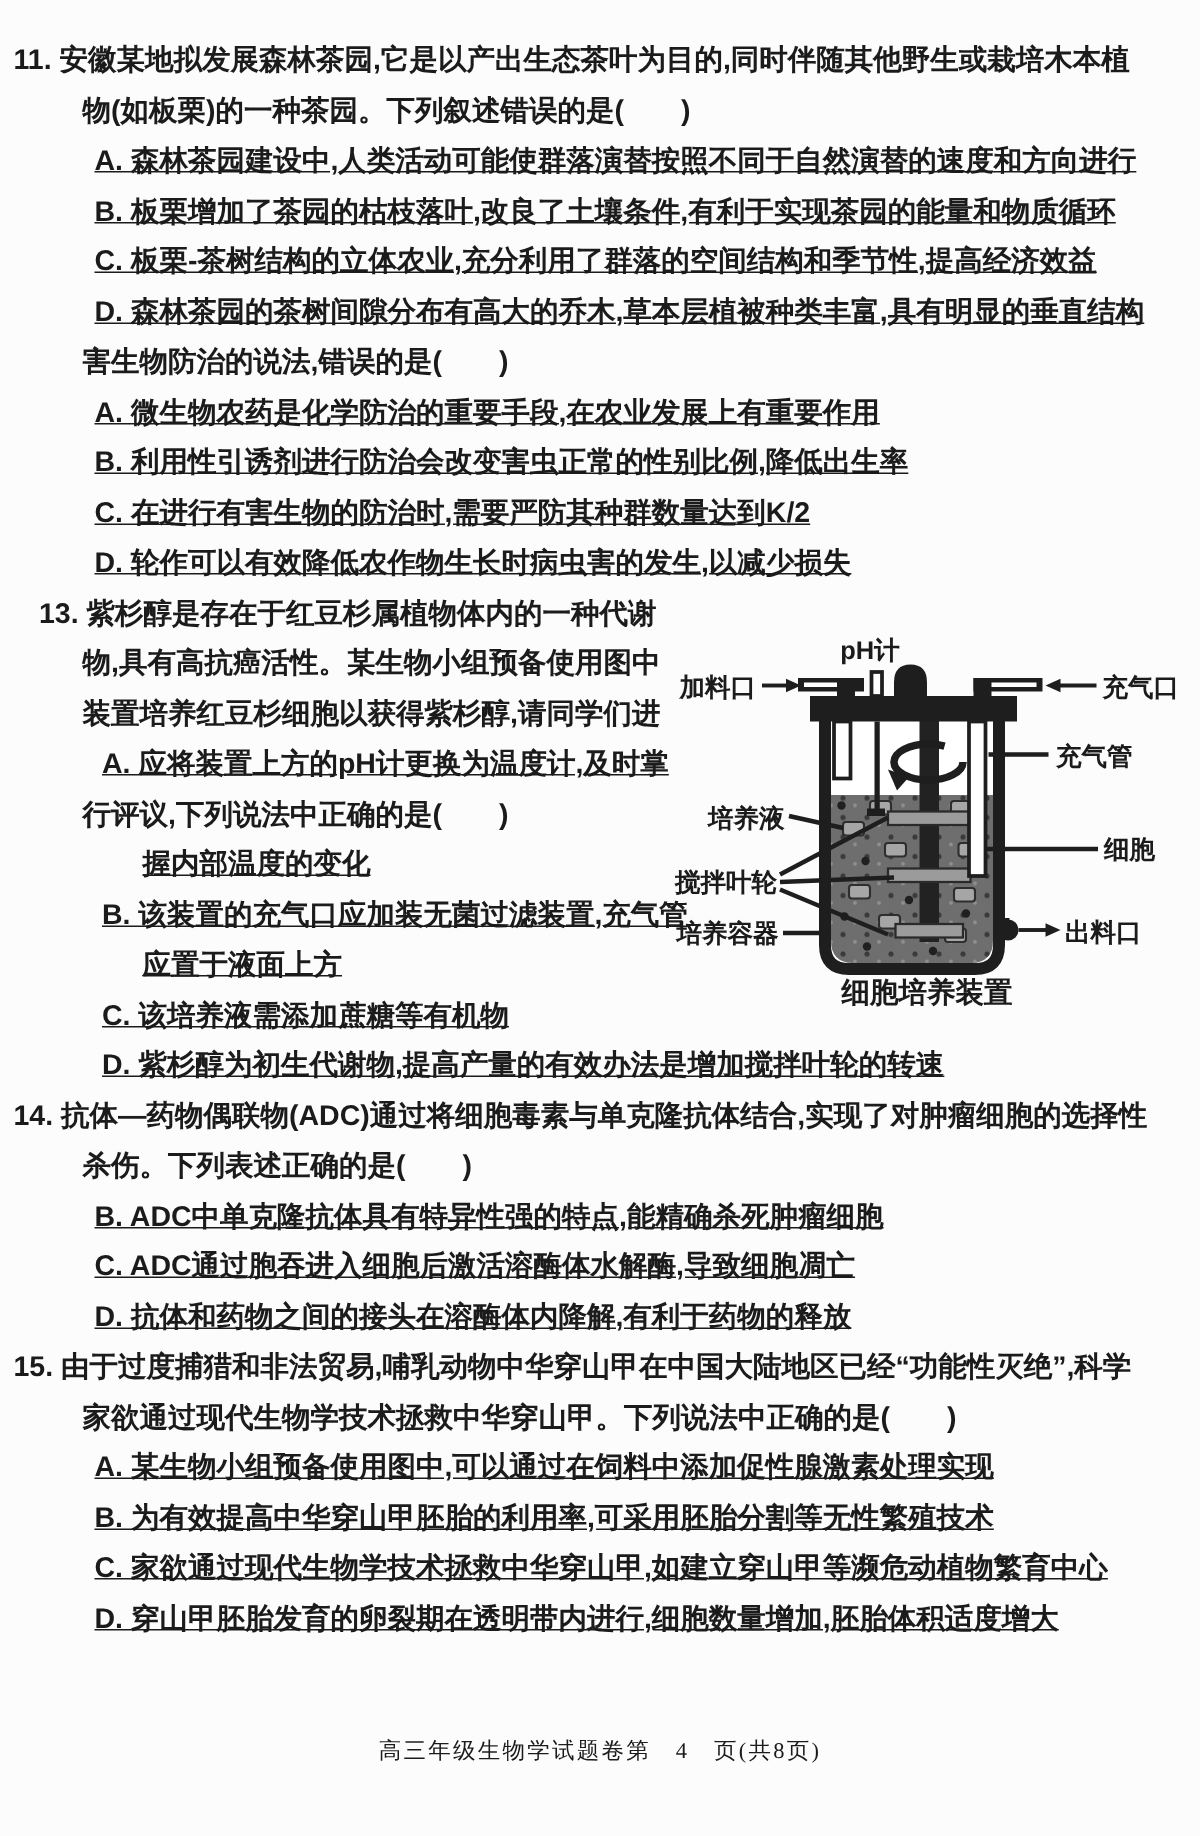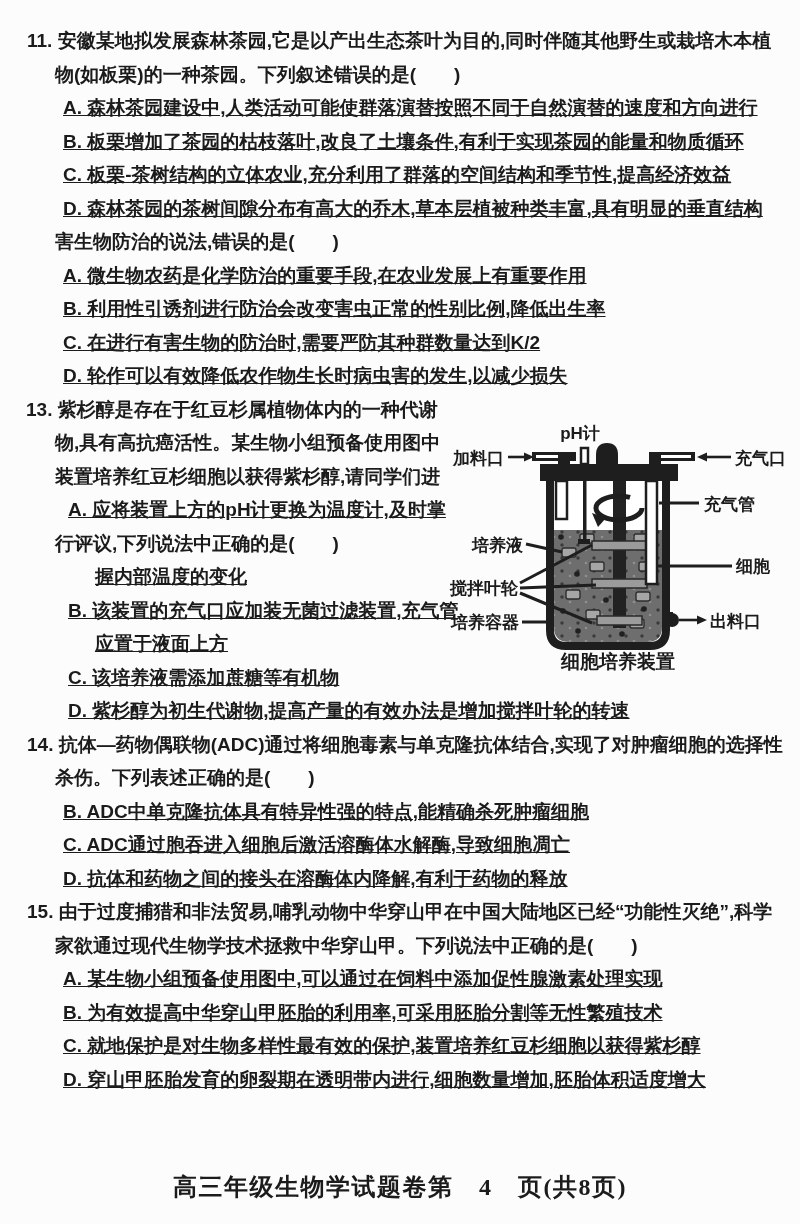--- a/index.html
+++ b/index.html
@@ -9,21 +9,21 @@
     margin:0 auto;
     background:#fcfcfc;
     font-family:"Liberation Sans",sans-serif;
     font-weight:600;
     color:#1b1b1b;
     font-size:19px;
     overflow:hidden;
   }
   .content{padding-top:24px;}
   .line{height:33.5px;line-height:33.5px;white-space:nowrap;}
-  .ln-num {padding-left:27px;}
+  .ln-num {padding-left:9px;}
   .ln-cont{padding-left:55px;}
   .ln-opt {padding-left:63px;text-decoration:underline;}
   .ln-opt2{padding-left:92px;text-decoration:underline;}
   .q13 .ln-num{padding-left:26px;}
   .q13 .ln-opt{padding-left:68px;}
   .q13 .ln-opt2{padding-left:95px;}
   .figure{
     position:absolute;
     left:446px;top:424px;
     width:350px;height:262px;
@@ -34,24 +34,23 @@
     font-weight:600;
     font-size:17px;
     fill:#1b1b1b;
   }
   .figure text.caption{font-size:19px;}
   .footer{
     position:absolute;
     left:0;right:0;top:1158px;
     text-align:center;
     font-family:"Liberation Serif",serif;
-    font-weight:700;
-    font-size:24px;
+    font-weight:400;
+    font-size:15px;
     letter-spacing:1.5px;
-    margin-top:13px;
   }
 </style>
 </head>
 <body>
 
 <div class="page">
   <div class="content">
 
     <section>
       <div class="line ln-num">11. 安徽某地拟发展森林茶园,它是以产出生态茶叶为目的,同时伴随其他野生或栽培木本植</div>
@@ -89,21 +88,21 @@
       <div class="line ln-opt">B. ADC中单克隆抗体具有特异性强的特点,能精确杀死肿瘤细胞</div>
       <div class="line ln-opt">C. ADC通过胞吞进入细胞后激活溶酶体水解酶,导致细胞凋亡</div>
       <div class="line ln-opt">D. 抗体和药物之间的接头在溶酶体内降解,有利于药物的释放</div>
     </section>
 
     <section>
       <div class="line ln-num">15. 由于过度捕猎和非法贸易,哺乳动物中华穿山甲在中国大陆地区已经“功能性灭绝”,科学</div>
       <div class="line ln-cont">家欲通过现代生物学技术拯救中华穿山甲。下列说法中正确的是(　　)</div>
       <div class="line ln-opt">A. 某生物小组预备使用图中,可以通过在饲料中添加促性腺激素处理实现</div>
       <div class="line ln-opt">B. 为有效提高中华穿山甲胚胎的利用率,可采用胚胎分割等无性繁殖技术</div>
-      <div class="line ln-opt">C. 就地保护是对生物多样性最有效的保护,装置培养红豆杉细胞以获得紫杉醇</div>
+      <div class="line ln-opt">C. 家欲通过现代生物学技术拯救中华穿山甲,如建立穿山甲等濒危动植物繁育中心</div>
       <div class="line ln-opt">D. 穿山甲胚胎发育的卵裂期在透明带内进行,细胞数量增加,胚胎体积适度增大</div>
     </section>
 
   </div>
 
   <div class="figure">
     <svg viewBox="0 0 350 262" xmlns="http://www.w3.org/2000/svg">
       <defs>
         <pattern id="stip" width="16" height="13" patternUnits="userSpaceOnUse">
           <circle cx="4" cy="4" r="1.7" fill="#3a3a3a"></circle>

